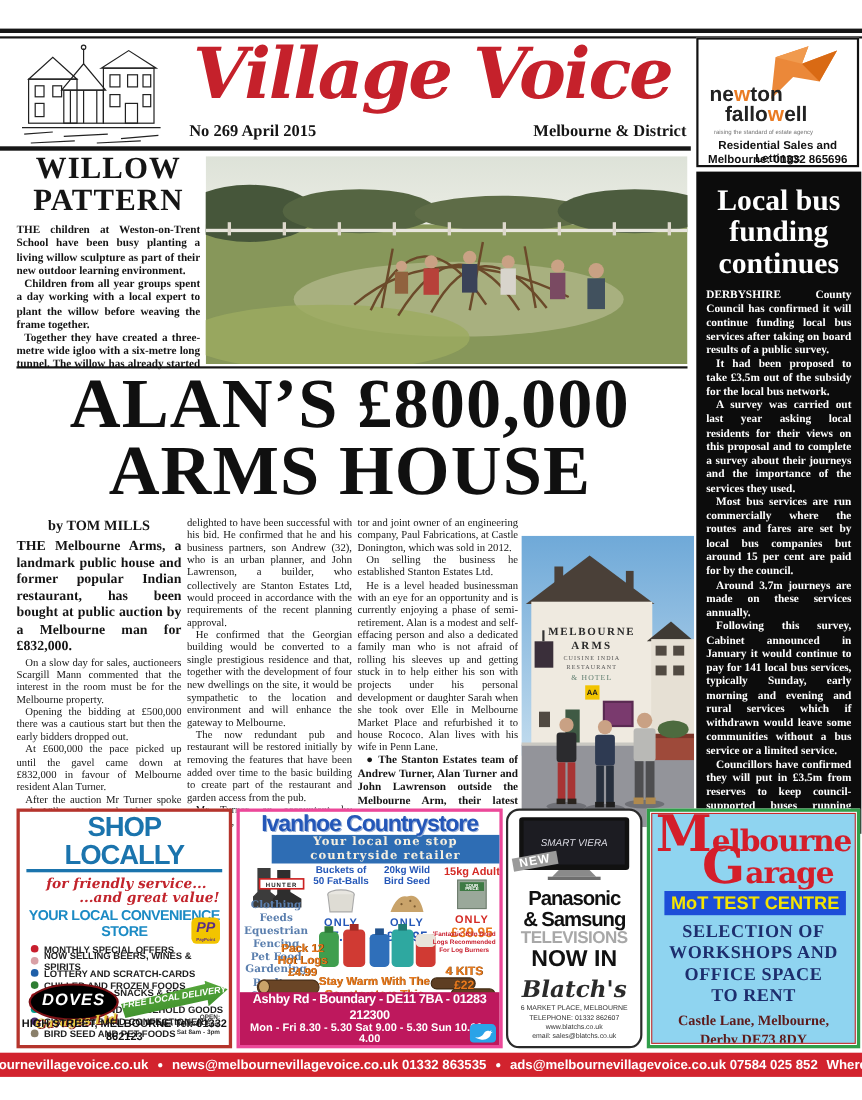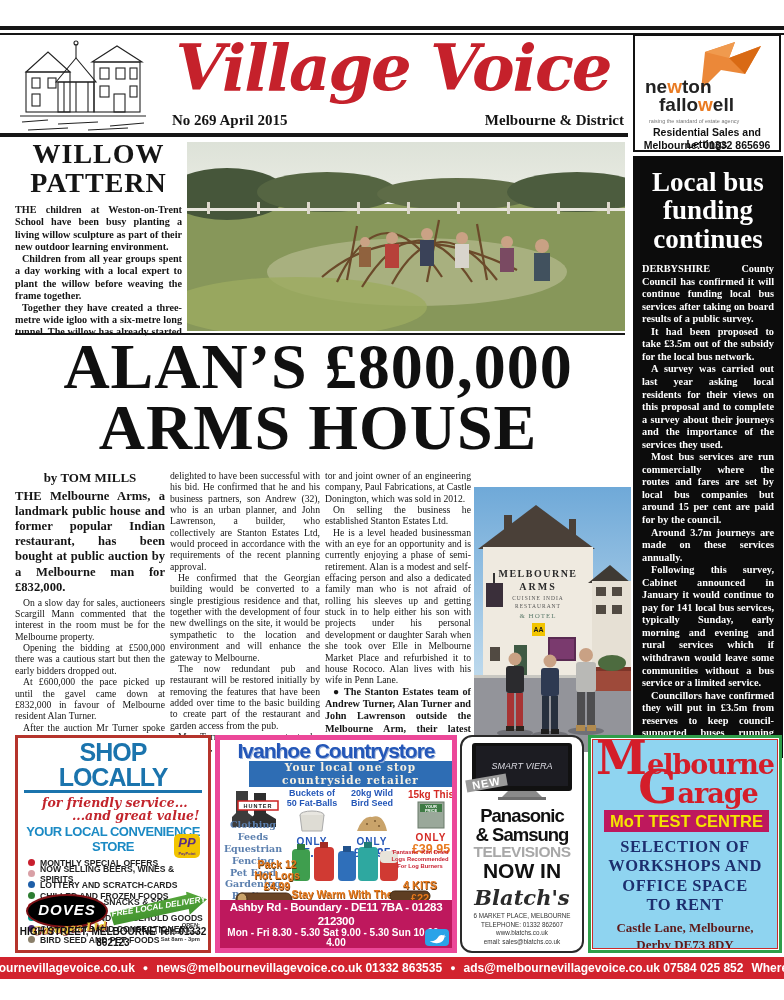--- a/index.html
+++ b/index.html
@@ -63,21 +63,21 @@
   .doves{position:absolute;left:8px;top:156px;width:78px;height:30px;background:#000000;border:2px solid #7d1116;
     border-radius:50%;text-align:center;color:#fff;font-weight:900;font-style:italic;font-size:15px;line-height:28px;letter-spacing:1px;}
   .doves2{position:absolute;left:14px;top:184px;font-family:"DejaVu Serif",serif;font-style:italic;font-weight:bold;
     color:#e8c93e;font-size:11px;text-shadow:1px 1px 0 #7d1116;transform:rotate(-4deg);}
   .delivery{position:absolute;left:92px;top:158px;width:98px;height:26px;background:linear-gradient(#57a83c,#3e8f2d);
     transform:rotate(-9deg);clip-path:polygon(0 35%,80% 12%,80% 0,100% 42%,80% 90%,80% 68%,2% 85%);
     color:#fff;font-weight:bold;font-style:italic;font-size:8.2px;text-align:center;line-height:22px;}
   .open{position:absolute;right:8px;top:184px;text-align:right;font-size:5.8px;font-weight:bold;color:#333;line-height:1.25;}
   .shop-addr{position:absolute;left:0;bottom:2px;width:100%;text-align:center;font-size:10px;font-weight:900;color:#111;}
   
-  .ivanhoe{left:215px;top:735px;width:242px;height:218px;border:5px solid #ec4899;font-family:"Liberation Sans",sans-serif;}
+  .ivanhoe{left:215px;top:735px;width:242px;height:218px;border:3px solid #ec4899;font-family:"Liberation Sans",sans-serif;}
   .iv-title{text-align:center;font-size:21px;font-weight:900;color:#2457b8;letter-spacing:-1px;line-height:21px;
     text-shadow:1px 1px 0 #9db3d8;}
   .iv-sub{background:#2e6db4;color:#f5efe0;text-align:center;font-family:"DejaVu Serif",serif;font-weight:bold;
     font-size:10.5px;line-height:13px;letter-spacing:1px;margin-left:29px;}
   .iv-body{position:relative;height:156px;overflow:hidden;}
   .iv-cats{position:absolute;left:2px;top:32px;width:62px;text-align:center;color:#5b7fae;
     font-family:"DejaVu Serif",serif;font-weight:bold;font-size:9.5px;line-height:1.25;}
   .iv-offer{position:absolute;text-align:center;font-weight:bold;}
   .iv-blue{color:#2457b8;}
   .iv-red{color:#d42a24;}
@@ -103,21 +103,21 @@
   .bl-l3{font-size:15.5px;font-weight:900;color:#a8a8a8;letter-spacing:-0.5px;line-height:1.05;}
   .bl-l4{font-size:21px;font-weight:900;color:#111;letter-spacing:0;line-height:1.0;}
   .bl-shop{font-family:"DejaVu Serif",serif;font-style:italic;font-weight:bold;font-size:21px;color:#2b2b2b;margin-top:4px;text-align:center;}
   .bl-addr{font-size:6.3px;color:#333;line-height:1.35;margin-top:2px;}
   
   .garage{left:588px;top:735px;width:194px;height:218px;border:3px solid #2f9e49;}
   .garage-inner{position:absolute;inset:1px;border:1px solid #cc2a2a;background:#8fd4f0;text-align:center;overflow:hidden;}
   .mg{font-family:"DejaVu Serif",serif;font-weight:bold;color:#d41e2a;line-height:0.8;}
   .mg .big{font-size:46px;}
   .mg .sm{font-size:27px;letter-spacing:-1px;}
-  .mot{background:#be185d;color:#f5e400;font-family:"Liberation Sans",sans-serif;font-weight:900;
+  .mot{background:#1d4ed8;color:#f5e400;font-family:"Liberation Sans",sans-serif;font-weight:900;
     font-size:16.5px;line-height:22px;margin:4px 8px 0 11px;letter-spacing:0;}
   .gar-body{font-size:16.5px;font-weight:bold;color:#1d2e6e;line-height:1.18;margin-top:5px;letter-spacing:0.5px;}
   .gar-addr{font-size:13px;font-weight:bold;color:#5d1a1a;line-height:1.25;margin-top:6px;}
   
   .footer{position:absolute;left:0;top:957px;width:784px;height:22px;background:#d2232e;color:#fff;
     font-family:"Liberation Sans",sans-serif;font-weight:bold;font-size:12px;
     display:flex;align-items:center;justify-content:center;gap:8px;white-space:nowrap;}
   .footer .b{font-size:9px;}
 </style>
 </head>
@@ -428,21 +428,21 @@
         <div>20kg Wild</div><div>Bird Seed</div>
         <svg width="34" height="24" viewBox="0 0 34 24">
             <path d="M2,22 Q8,6 17,8 Q28,4 32,22 Z" fill="#c9a36a"></path>
             <circle cx="12" cy="15" r="1" fill="#7a5a30"></circle>
             <circle cx="20" cy="12" r="1" fill="#7a5a30"></circle>
             <circle cx="24" cy="17" r="1" fill="#7a5a30"></circle>
           </svg>
         <div class="iv-only">ONLY</div><div class="iv-price">£11.95</div>
       </div>
       <div class="iv-offer iv-red" style="left:184px;top:2px;width:54px;font-size:10px;line-height:1.1;">
-        <div>15kg This</div>
+        <div>15kg Adult</div>
         <svg width="34" height="30" viewBox="0 0 34 30">
             <rect x="4" y="2" width="26" height="26" fill="#9aa89a" stroke="#6a7a6a"></rect>
             <rect x="6" y="4" width="22" height="8" fill="#3e7a44"></rect>
             <text x="17" y="8" text-anchor="middle" font-size="4" fill="#fff" font-family="Liberation Sans,sans-serif" font-weight="bold">YOUR</text>
             <text x="17" y="11.5" text-anchor="middle" font-size="4" fill="#fff" font-family="Liberation Sans,sans-serif" font-weight="bold">PRICE</text>
           </svg>
         <div class="iv-only">ONLY</div>
         <div class="iv-price iv-orange">£39.95</div>
       </div>
       <svg class="abs" style="left:70px;top:52px;" width="110" height="44" viewBox="0 0 110 44">

